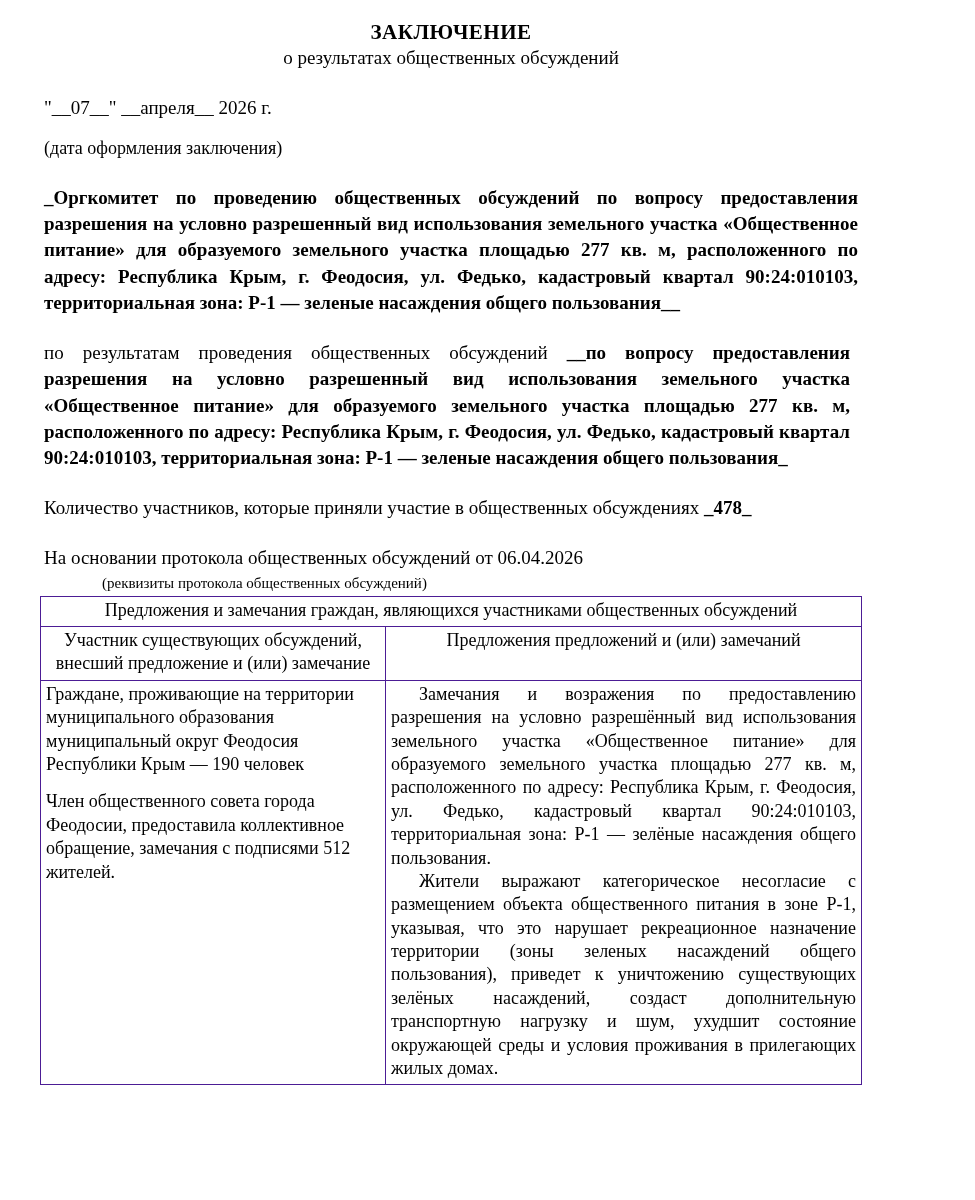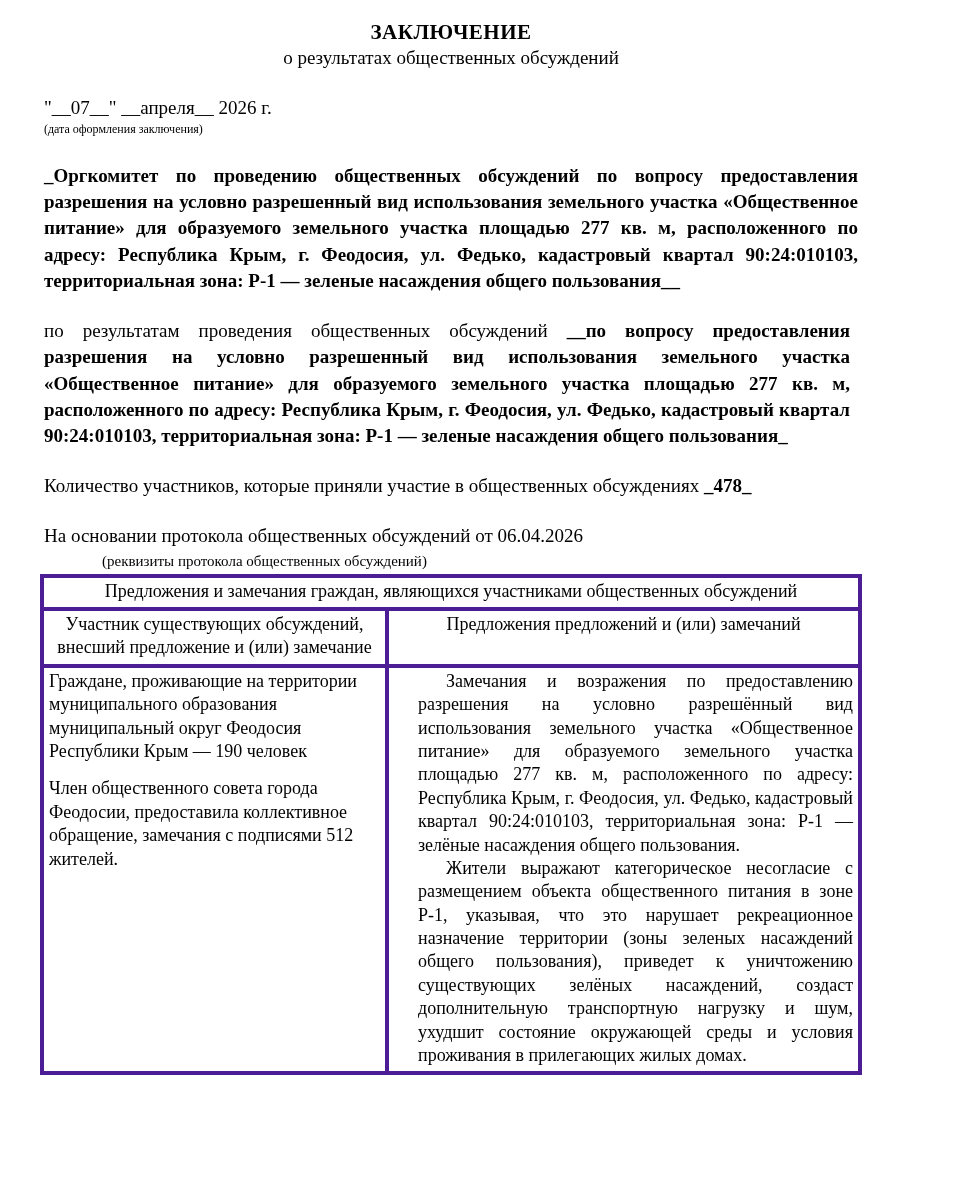--- a/index.html
+++ b/index.html
@@ -30,22 +30,22 @@
   .subtitle {
     text-align: center;
     font-size: 19px;
     margin: 0 0 10px 0;
   }
   .date-line {
     font-size: 19px;
     margin: 28px 0 0 4px;
   }
   .date-caption {
-    font-size: 12px;
-    margin: 3px 0 0 4px;
+    font-size: 18px;
+    margin: 19px 0 0 4px;
   }
   .para-bold {
     font-weight: bold;
     font-size: 19px;
     text-align: justify;
     text-justify: inter-word;
     line-height: 1.38;
     margin: 26px 4px 0 4px;
   }
   .para-mixed {
@@ -70,21 +70,21 @@
     font-size: 15px;
     margin: 3px 0 4px 62px;
   }
   table.comments {
     border-collapse: collapse;
     width: 100%;
     margin-top: 2px;
     table-layout: fixed;
   }
   table.comments td {
-    border: 4px solid #4c1d95;
+    border: 1px solid #4c1d95;
     vertical-align: top;
     font-size: 18px;
     line-height: 1.3;
     padding: 2px 5px 4px 5px;
   }
   td.head-span {
     text-align: center;
     padding: 2px 5px 3px 5px;
   }
   td.col-head {
@@ -95,21 +95,20 @@
     width: 345px;
     padding: 3px 6px 8px 6px;
   }
   td.cell-right {
     text-align: justify;
     text-justify: inter-word;
     padding: 3px 8px 8px 8px;
   }
   .indent {
     text-indent: 28px;
-    margin-left: 24px;
   }
   .gap {
     height: 14px;
   }
 </style>
 </head>
 <body>
 
 <div class="page">
 

